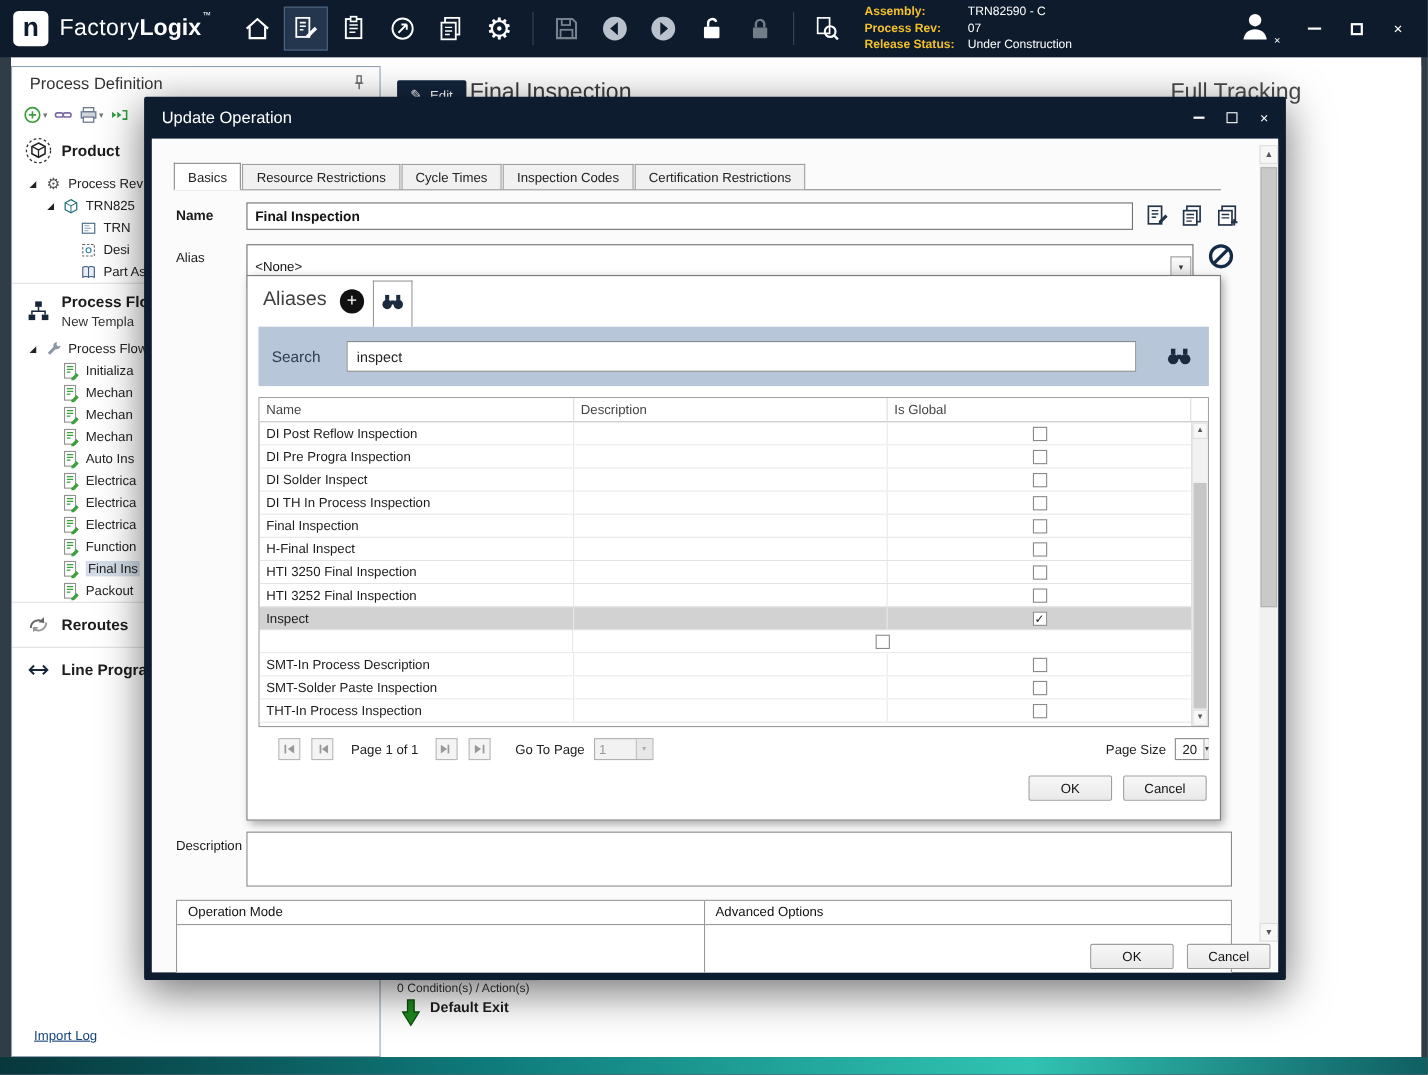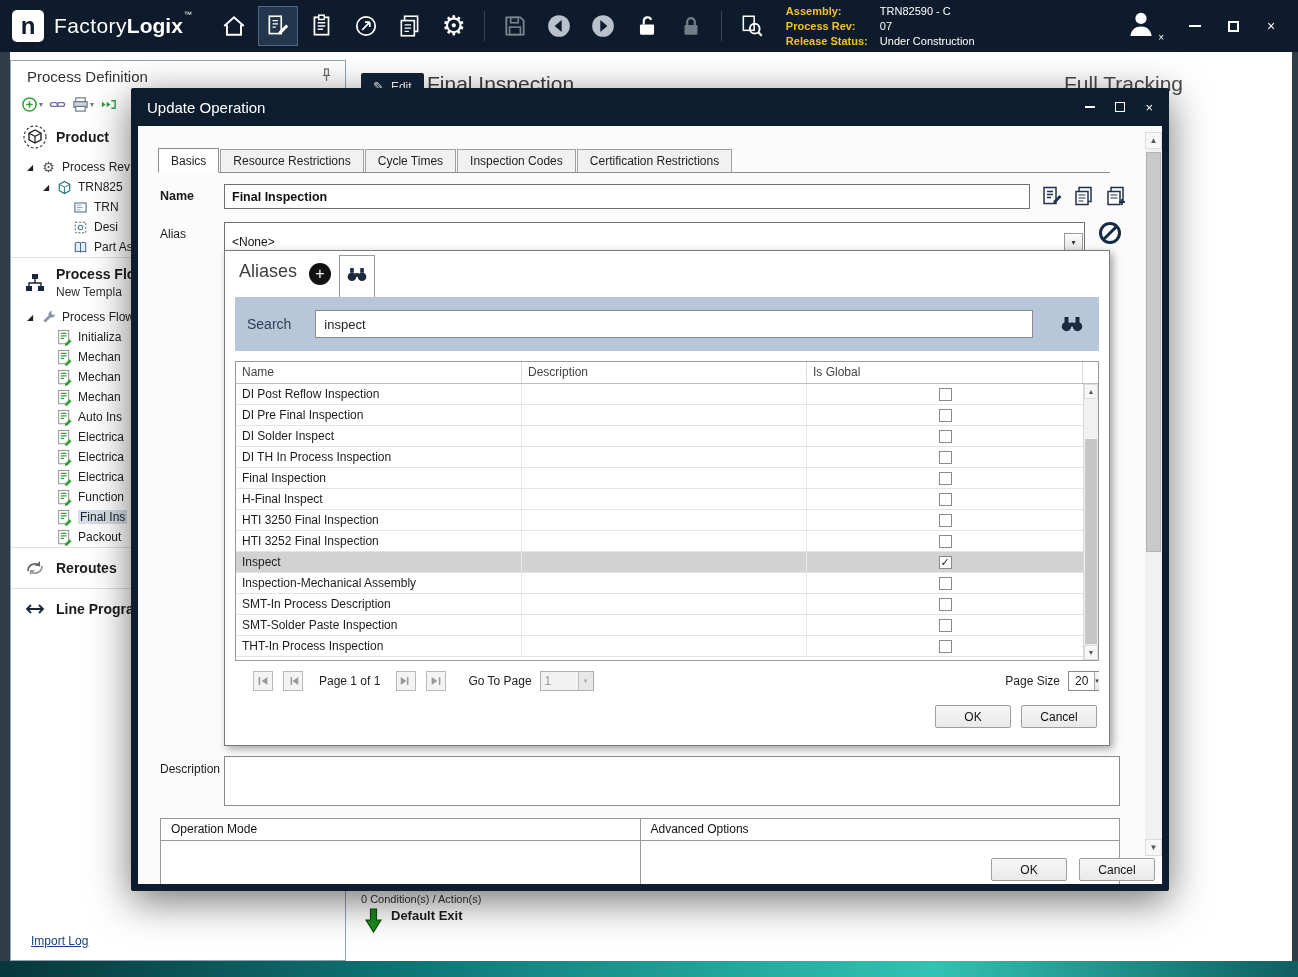--- a/index.html
+++ b/index.html
@@ -629,21 +629,21 @@
           </div>
           <div class="ap-rows">
               <div class="ar">
                 <div class="c1">DI Post Reflow Inspection</div>
                 <div class="c2"></div>
                 <div class="c3">
                   <span class="cb"></span>
                 </div>
               </div>
               <div class="ar">
-                <div class="c1">DI Pre Final Inspection</div>
+                <div class="c1">DI Pre Progra Inspection</div>
                 <div class="c2"></div>
                 <div class="c3">
                   <span class="cb"></span>
                 </div>
               </div>
               <div class="ar">
                 <div class="c1">DI Solder Inspect</div>
                 <div class="c2"></div>
                 <div class="c3">
                   <span class="cb"></span>
@@ -685,21 +685,20 @@
                 </div>
               </div>
               <div class="ar selected">
                 <div class="c1">Inspect</div>
                 <div class="c2"></div>
                 <div class="c3">
                   <span class="cb checked"></span>
                 </div>
               </div>
               <div class="ar">
-                <div class="c1">Inspection-Mechanical Assembly</div>
                 <div class="c2"></div>
                 <div class="c3">
                   <span class="cb"></span>
                 </div>
               </div>
               <div class="ar">
                 <div class="c1">SMT-In Process Description</div>
                 <div class="c2"></div>
                 <div class="c3">
                   <span class="cb"></span>

